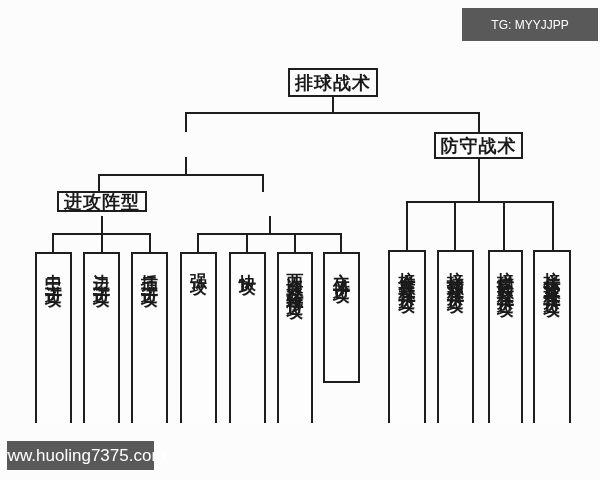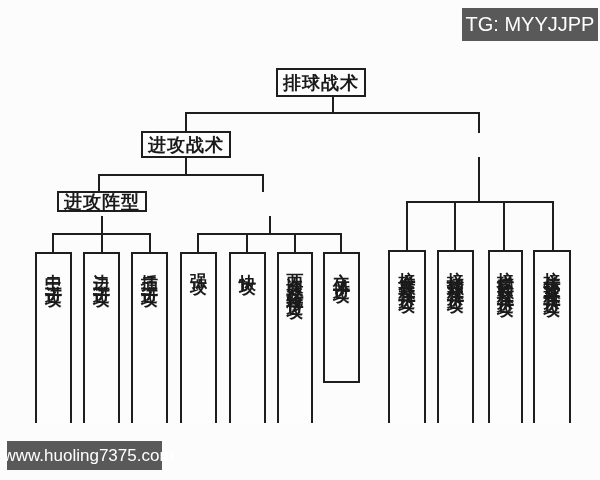--- a/index.html
+++ b/index.html
@@ -58,22 +58,22 @@
   .watermark {
     position: absolute;
     background: #595959;
     color: #ffffff;
     font-family: "Liberation Sans", "DejaVu Sans", sans-serif;
     display: flex;
     align-items: center;
     justify-content: center;
     white-space: nowrap;
   }
-  #wm-top { left: 462px; top: 8px; width: 136px; height: 33px; font-size: 20px; }
-  #wm-bottom { left: 7px; top: 441px; width: 147px; height: 29px; font-size: 17px; padding-left: 8px; }
+  #wm-top { left: 462px; top: 8px; width: 136px; height: 33px; font-size: 12px; }
+  #wm-bottom { left: 7px; top: 441px; width: 147px; height: 29px; font-size: 17px; }
 </style>
 </head>
 <body>
 
 <div id="canvas">
 
   <div id="wm-top" class="watermark">TG: MYYJJPP</div>
   <div id="wm-bottom" class="watermark">www.huoling7375.com</div>
 
   <div class="line" style="left:332px;top:96px;width:2px;height:18px"></div>
@@ -99,26 +99,26 @@
   <div class="line" style="left:294px;top:233px;width:2px;height:19px"></div>
   <div class="line" style="left:340px;top:233px;width:2px;height:19px"></div>
 
   <div class="line" style="left:478px;top:157px;width:2px;height:46px"></div>
   <div class="line" style="left:406px;top:201px;width:148px;height:2px"></div>
   <div class="line" style="left:406px;top:201px;width:2px;height:49px"></div>
   <div class="line" style="left:454px;top:201px;width:2px;height:49px"></div>
   <div class="line" style="left:503px;top:201px;width:2px;height:49px"></div>
   <div class="line" style="left:552px;top:201px;width:2px;height:49px"></div>
 
-  <div class="hnode" style="left:276px;top:68px;width:90px;height:29px">
+  <div class="hnode" style="left:288px;top:68px;width:90px;height:29px">
     <span>排球战术</span>
   </div>
 
-  <div class="hnode" style="left:141px;top:131px;width:90px;height:27px">
-    <span>进攻战术</span>
+  <div class="hnode" style="left:434px;top:132px;width:89px;height:27px">
+    <span>防守战术</span>
   </div>
 
   <div class="hnode" style="left:57px;top:191px;width:90px;height:21px">
     <span>进攻阵型</span>
   </div>
 
   <div class="vnode open" style="left:35px;top:252px;width:37px;height:171px">
     <span>中二三进攻</span>
   </div>
   <div class="vnode open" style="left:83px;top:252px;width:37px;height:171px">

